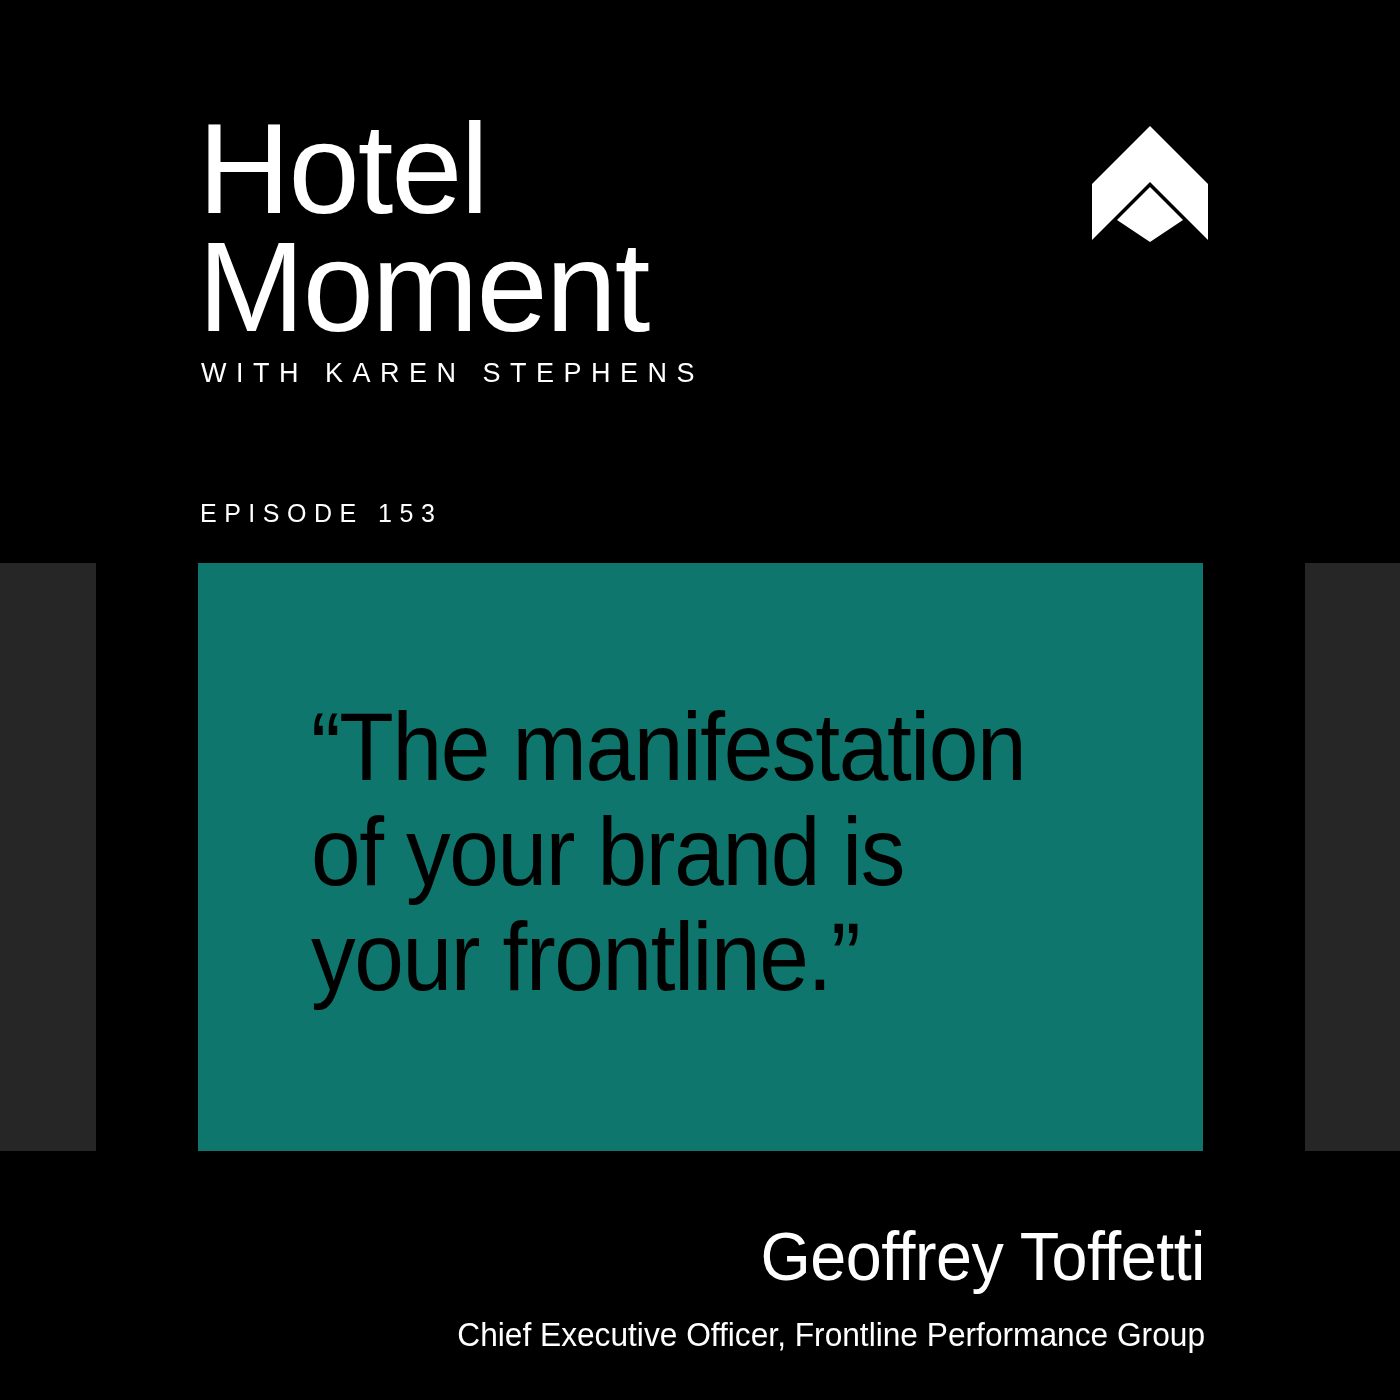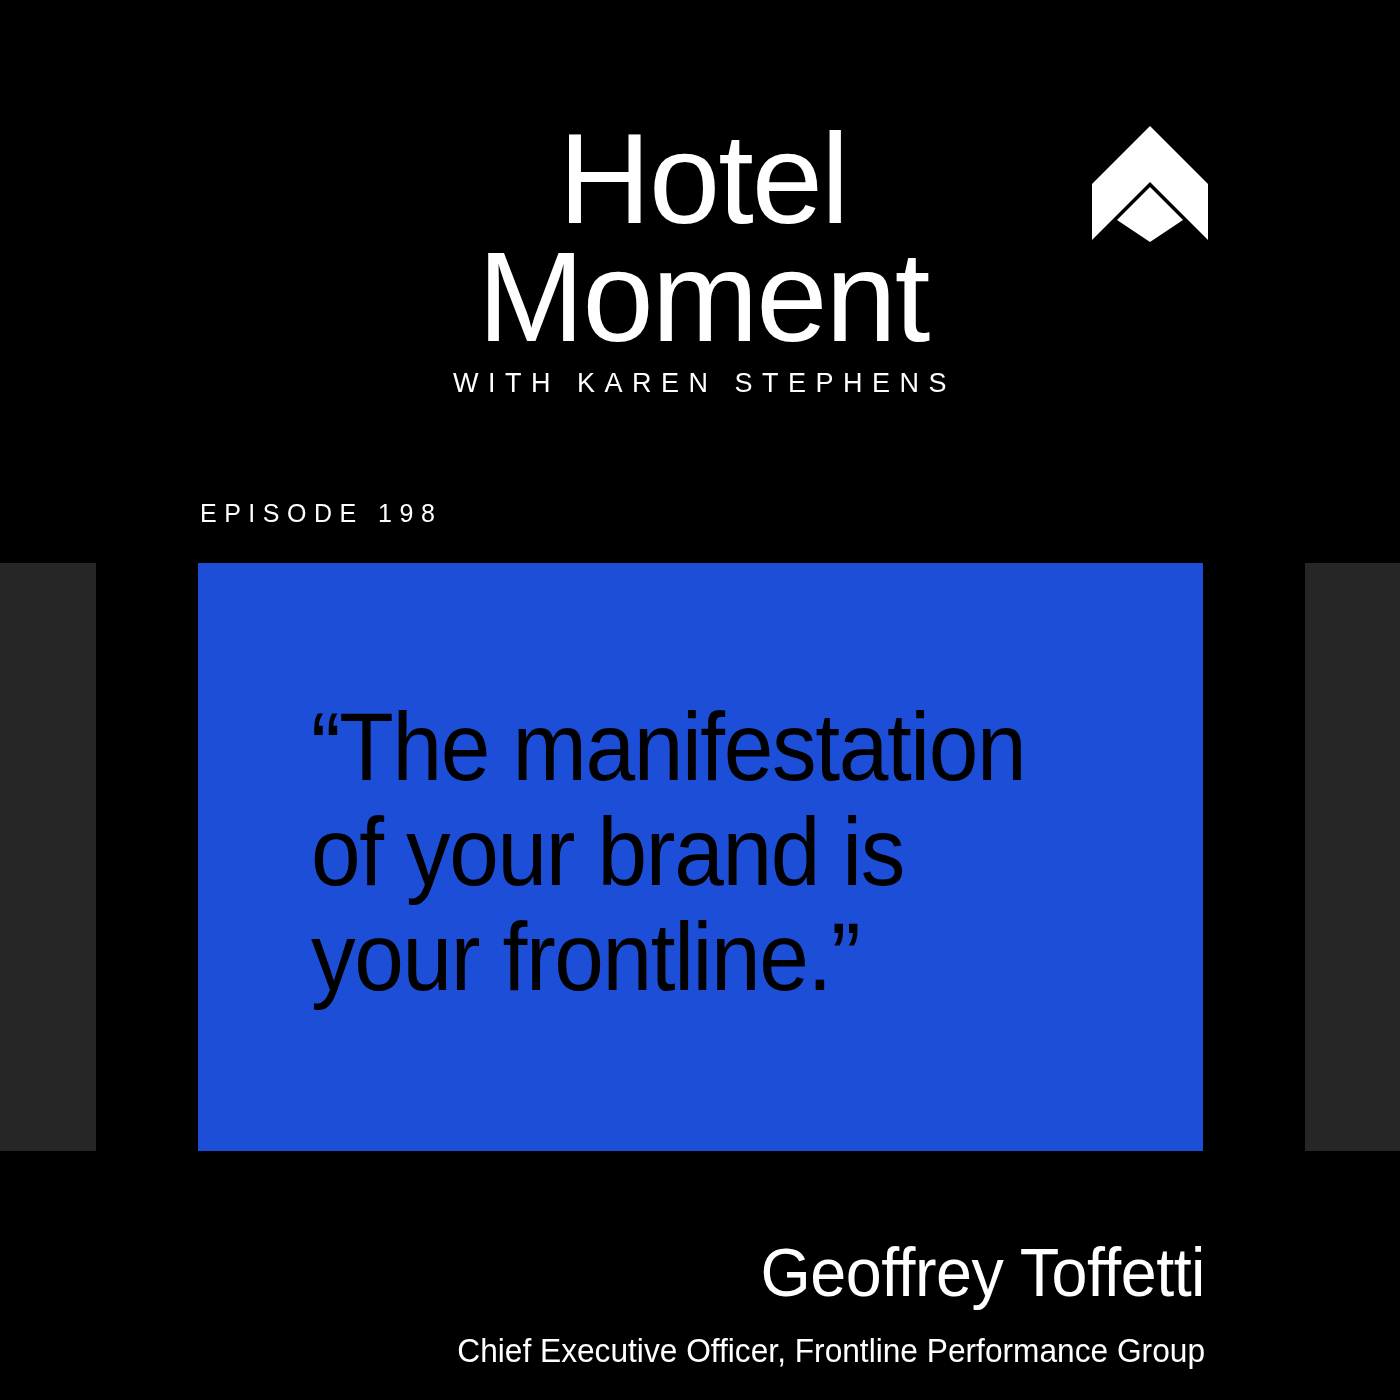--- a/index.html
+++ b/index.html
@@ -26,23 +26,22 @@
     height: 588px;
     background: #262626;
   }
   #panel-left  { left: 0;    width: 96px; }
   #panel-right { left: 1305px; width: 95px; }
 
   
   #header {
     position: absolute;
     left: 198px;
-    top: 120px;
+    top: 110px;
     width: 1010px;
-    text-align: center;
   }
 
   #show-title {
     color: #ffffff;
     font-size: 128px;
     line-height: 0.92;
     font-weight: 300;
     letter-spacing: -2px;
     margin: 0;
     white-space: pre-line;
@@ -77,21 +76,21 @@
     letter-spacing: 7.5px;
   }
 
   
   #quote-card {
     position: absolute;
     left: 198px;
     top: 563px;
     width: 1005px;
     height: 588px;
-    background: #1d4ed8;
+    background: #0f766e;
     box-sizing: border-box;
   }
 
   #quote-text {
     position: absolute;
     left: 113px;
     top: 131px;
     width: 830px;
     color: #000000;
     font-family: "Liberation Sans Narrow", "Liberation Sans", sans-serif;
@@ -104,21 +103,20 @@
     transform-origin: left top;
   }
 
   
   #speaker-block {
     position: absolute;
     right: 195px;
     top: 1222px;
     text-align: right;
     width: 900px;
-    margin-top: 16px;
   }
 
   #speaker-name {
     color: #ffffff;
     font-size: 68px;
     line-height: 1.0;
     font-weight: 400;
     letter-spacing: -0.5px;
     margin: 0;
     transform: scaleX(0.95);
@@ -150,21 +148,21 @@
     <div id="show-subtitle">WITH KAREN STEPHENS</div>
   </div>
 
   <div id="logo-mark">
     <svg viewBox="0 0 116 116" xmlns="http://www.w3.org/2000/svg" aria-hidden="true">
       <path fill="#ffffff" d="M58 0 L116 58 L116 114 L58 56 L0 114 L0 58 Z"></path>
       <path fill="#ffffff" d="M58 61 L91 94 L58 116 L25 94 Z"></path>
     </svg>
   </div>
 
-  <div id="episode-label">EPISODE 198</div>
+  <div id="episode-label">EPISODE 153</div>
 
   <div id="quote-card">
     <div id="quote-text">“The manifestation
 of your brand is
 your frontline.”</div>
   </div>
 
   <div id="speaker-block">
     <div id="speaker-name">Geoffrey Toffetti</div>
     <div id="speaker-title">Chief Executive Officer, Frontline Performance Group</div>

